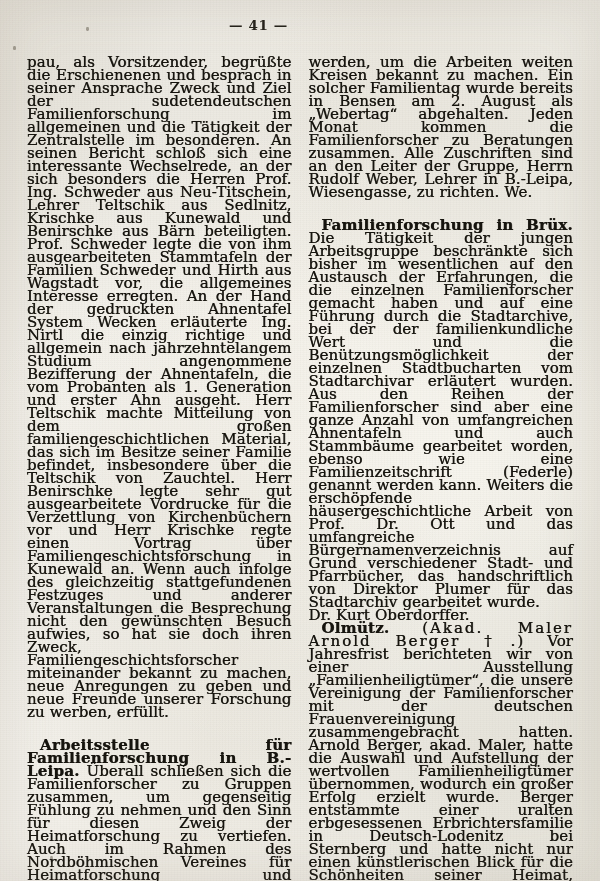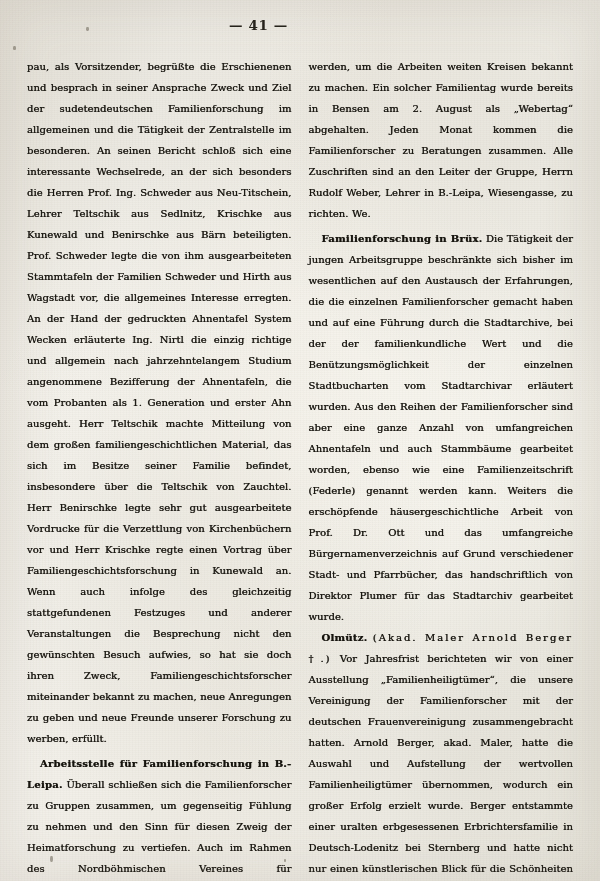--- a/index.html
+++ b/index.html
@@ -86,34 +86,34 @@
     gap: 17px;
   }
   .col {
     width: 264.5px;
     flex: 0 0 264.5px;
   }
 
   p.para {
     margin: 0;
     font-family: "DejaVu Serif", "Liberation Serif", serif;
-    font-size: 10px;
-    line-height: 21px;
+    font-size: 15px;
+    line-height: 13px;
     text-align: justify;
     text-justify: inter-word;
     letter-spacing: .05px;
     word-spacing: .2px;
     color: #16140e;
     -webkit-font-smoothing: none;
   }
   p.para.indent {
     text-indent: 13px;
   }
   p.para + p.para.indent {
-    margin-top: 4.0px;
+    margin-top: 20px;
   }
 
   .hd {
     font-weight: 700;
     letter-spacing: .25px;
   }
   .spaced {
     letter-spacing: 2.0px;
   }
   .sig {
@@ -164,20 +164,21 @@
     <div class="col">
 
       <p class="para inky">
         <span>werden, um die Arbeiten weiten Kreisen bekannt zu machen. Ein solcher Familientag wurde bereits in Bensen am 2. August als „Webertag“ abgehalten. Jeden Monat kommen die Familienforscher zu Beratungen zusammen. Alle Zuschriften sind an den Leiter der Gruppe, Herrn Rudolf Weber, Lehrer in B.-Leipa, Wiesengasse, zu richten.</span>
         <span class="sig-line">We.</span>
       </p>
 
       <p class="para indent inky">
         <span class="hd">Familienforschung in Brüx.</span><span> </span><span>Die Tätigkeit der jungen Arbeitsgruppe beschränkte sich bisher im wesentlichen auf den Austausch der Erfahrungen, die die einzelnen Familienforscher gemacht haben und auf eine Führung durch die Stadtarchive, bei der der familienkundliche Wert und die Benützungsmöglichkeit der einzelnen Stadtbucharten vom Stadtarchivar erläutert wurden. Aus den Reihen der Familienforscher sind aber eine ganze Anzahl von umfangreichen Ahnentafeln und auch Stammbäume gearbeitet worden, ebenso wie eine Familienzeitschrift (Federle) genannt werden kann. Weiters die erschöpfende häusergeschichtliche Arbeit von Prof. Dr. Ott und das umfangreiche Bürgernamenverzeichnis auf Grund verschiedener Stadt- und Pfarrbücher, das handschriftlich von Direktor Plumer für das Stadtarchiv gearbeitet wurde.</span>
       </p>
+      <p class="para sig inky">Dr. Kurt Oberdorffer.</p>
 
       <p class="para indent inky" style="margin-top:0;">
         <span class="hd">Olmütz.</span><span> </span><span class="spaced">(Akad. Maler Arnold Berger †.)</span><span> </span><span>Vor Jahresfrist berichteten wir von einer Ausstellung „Familienheiligtümer“, die unsere Vereinigung der Familienforscher mit der deutschen Frauenvereinigung zusammengebracht hatten. Arnold Berger, akad. Maler, hatte die Auswahl und Aufstellung der wertvollen Familienheiligtümer übernommen, wodurch ein großer Erfolg erzielt wurde. Berger entstammte einer uralten erbgesessenen Erbrichtersfamilie in Deutsch-Lodenitz bei Sternberg und hatte nicht nur einen künstlerischen Blick für die Schönheiten seiner Heimat, sondern auch ein tiefes Verständnis für ihre Geschicke, d. h. er wurde Familien- und Heimatforscher im wahrsten Sinne des Wortes. Während des Winters, den er zum größten Teile in Olmütz verlebte, war er einer der Treuesten unserer Runde. Wie ein Blitz aus heiterem Himmel traf uns die Nachricht, daß er im Strandbad in Sternberg, wo er sich erfrischen wollte, von einem Schlaganfall ereilt wurde. Seinem sonnigen Wesen ähnlich war sein Tod. Bei den Worten: „Ach, da ist's schön, da möcht ich ewig sein“, brach er zusammen, fiel ins Wasser, aus dem er nur als Leiche geborgen werden konnte. Unsere Vereinigung verliert einen ihrer Besten. Wir werden ihm ein ehrendes Andenken bewahren. (Siehe seine Ahnentafel auf S. 33!)</span>
         <span class="sig-line">Wecken.</span>
       </p>
 
       <p class="para indent inky">
         <span class="hd">Zuschriften der Tugemann.</span><span> </span><span>Am 7. Juni 1931 fand im Rathauskeller in Reichenberg unter dem Vorsitz des Leiters der Reichenber-</span>
       </p>
 

